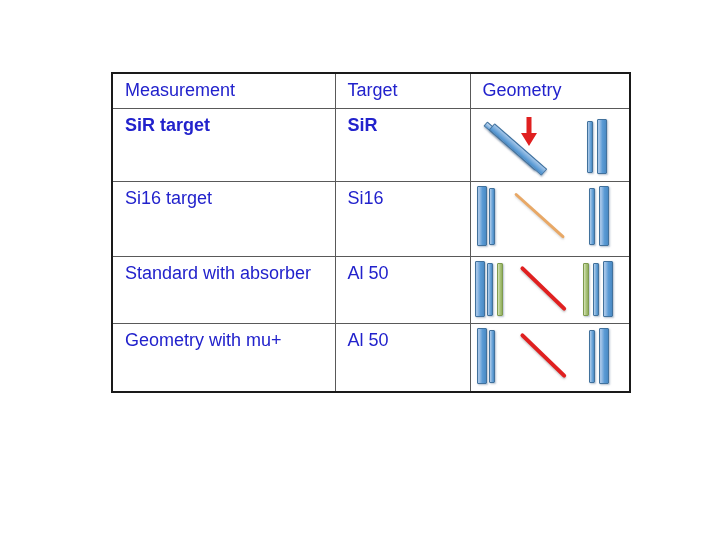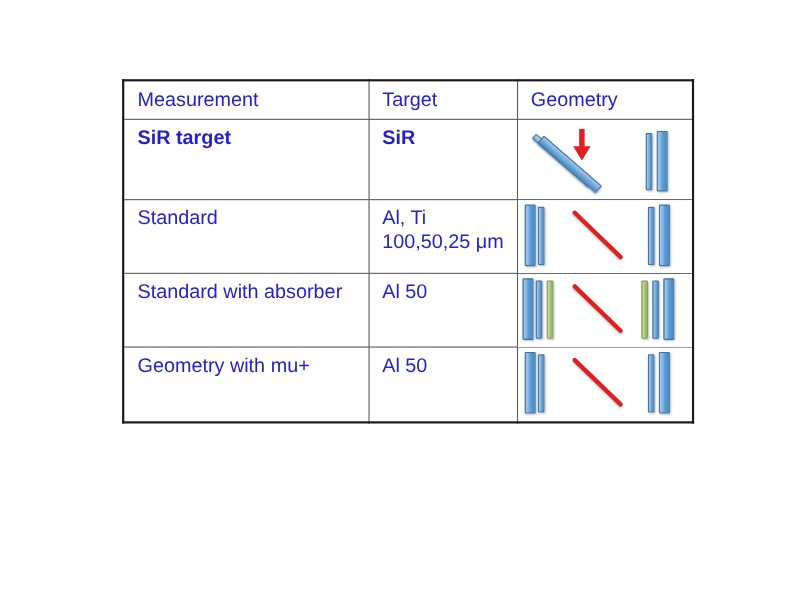--- a/index.html
+++ b/index.html
@@ -167,39 +167,38 @@
             <svg class="down-arrow" style="left:49px; top:8px;" viewBox="0 0 18 30">
               <polygon points="6.5,0 11.5,0 11.5,16 17,16 9,29 1,16 6.5,16" fill="#e02020"></polygon>
             </svg>
 
             <div class="bar blue-thin" style="left:116px; top:12px; height:50px;"></div>
             <div class="bar blue-thick" style="left:126px; top:10px; height:53px;"></div>
           </div>
         </td>
       </tr>
 
-
-      <tr class="r3">
-        <td>
-          <div class="cell-text">Standard</div>
-        </td>
-        <td>
-          <div class="cell-text">Al, Ti
-100,50,25 μm</div>
-        </td>
-        <td class="geom-cell">
-          <div class="geom-stage">
-            <div class="bar blue-thick" style="left:6px; top:4px; height:54px;"></div>
-            <div class="bar blue-thin" style="left:18px; top:6px; height:51px;"></div>
-            <div class="beamline red" style="left:50px; top:8px; width:62px; height:4px; transform:rotate(44deg);"></div>
-            <div class="bar blue-thin" style="left:118px; top:6px; height:51px;"></div>
-            <div class="bar blue-thick" style="left:128px; top:4px; height:54px;"></div>
-          </div>
-        </td>
-      </tr>
+      <tr class="r2">
+        <td>
+          <div class="cell-text">Si16 target</div>
+        </td>
+        <td>
+          <div class="cell-text">Si16</div>
+        </td>
+        <td class="geom-cell">
+          <div class="geom-stage">
+            <div class="bar blue-thick" style="left:6px; top:4px; height:58px;"></div>
+            <div class="bar blue-thin" style="left:18px; top:6px; height:55px;"></div>
+            <div class="beamline tan" style="left:44px; top:10px; width:66px; height:3px; transform:rotate(42deg);"></div>
+            <div class="bar blue-thin" style="left:118px; top:6px; height:55px;"></div>
+            <div class="bar blue-thick" style="left:128px; top:4px; height:58px;"></div>
+          </div>
+        </td>
+      </tr>
+
 
       <tr class="r4">
         <td>
           <div class="cell-text">Standard with absorber</div>
         </td>
         <td>
           <div class="cell-text">Al 50</div>
         </td>
         <td class="geom-cell">
           <div class="geom-stage">

